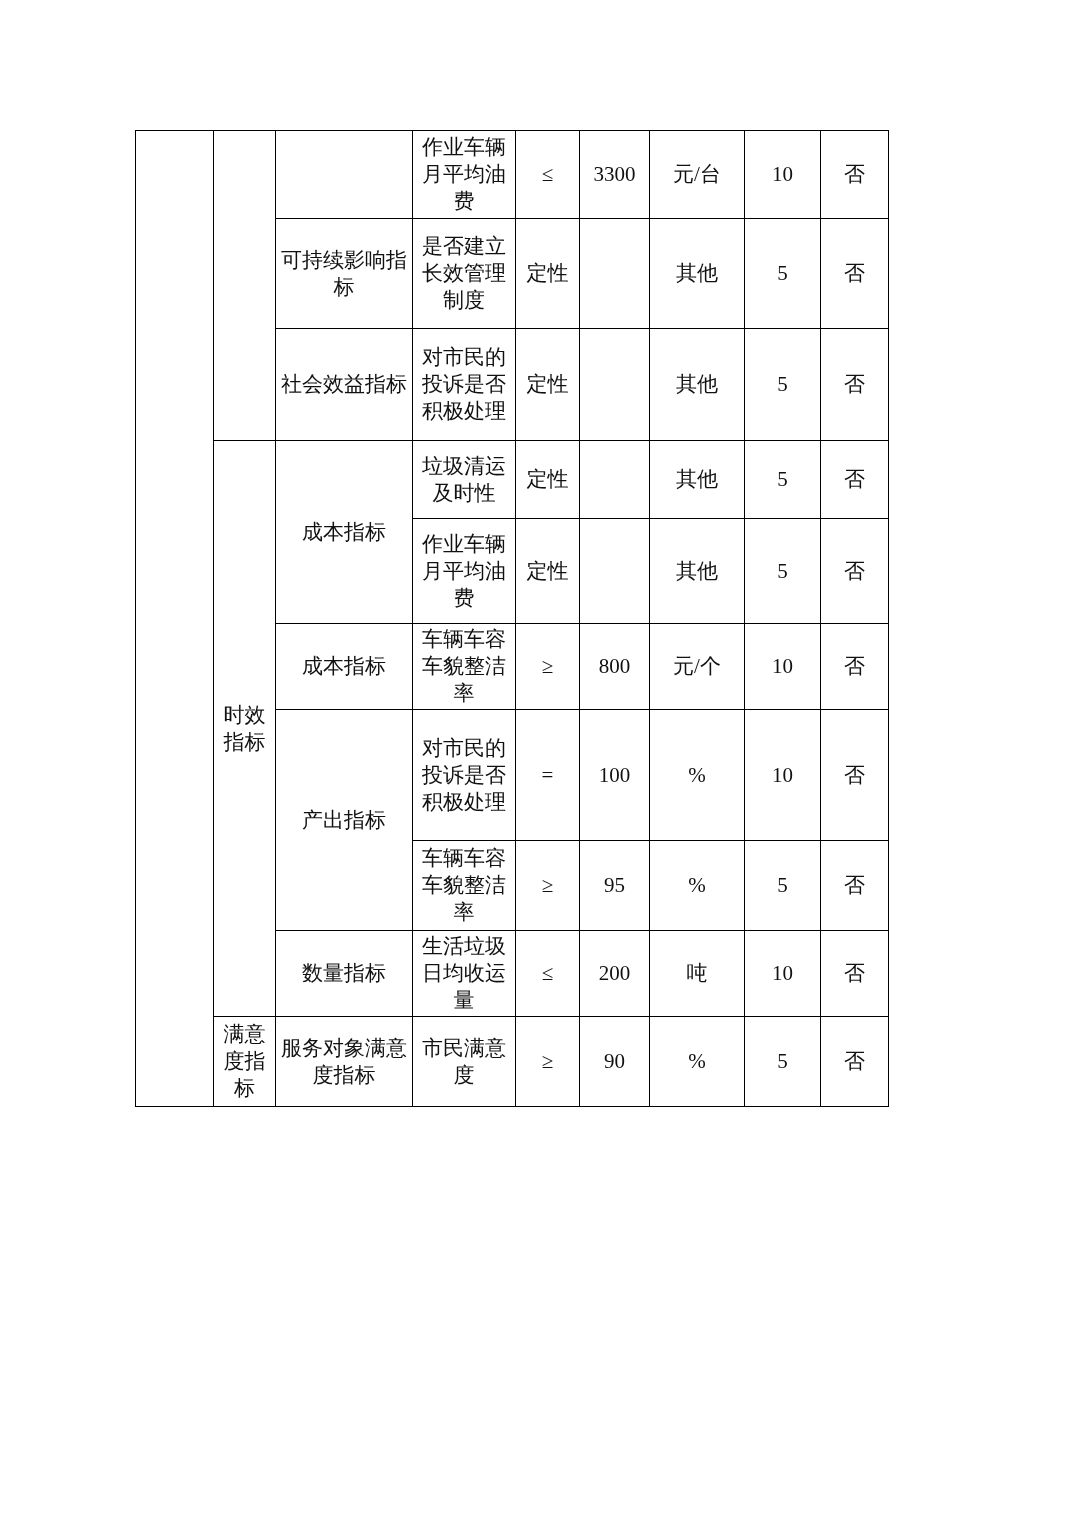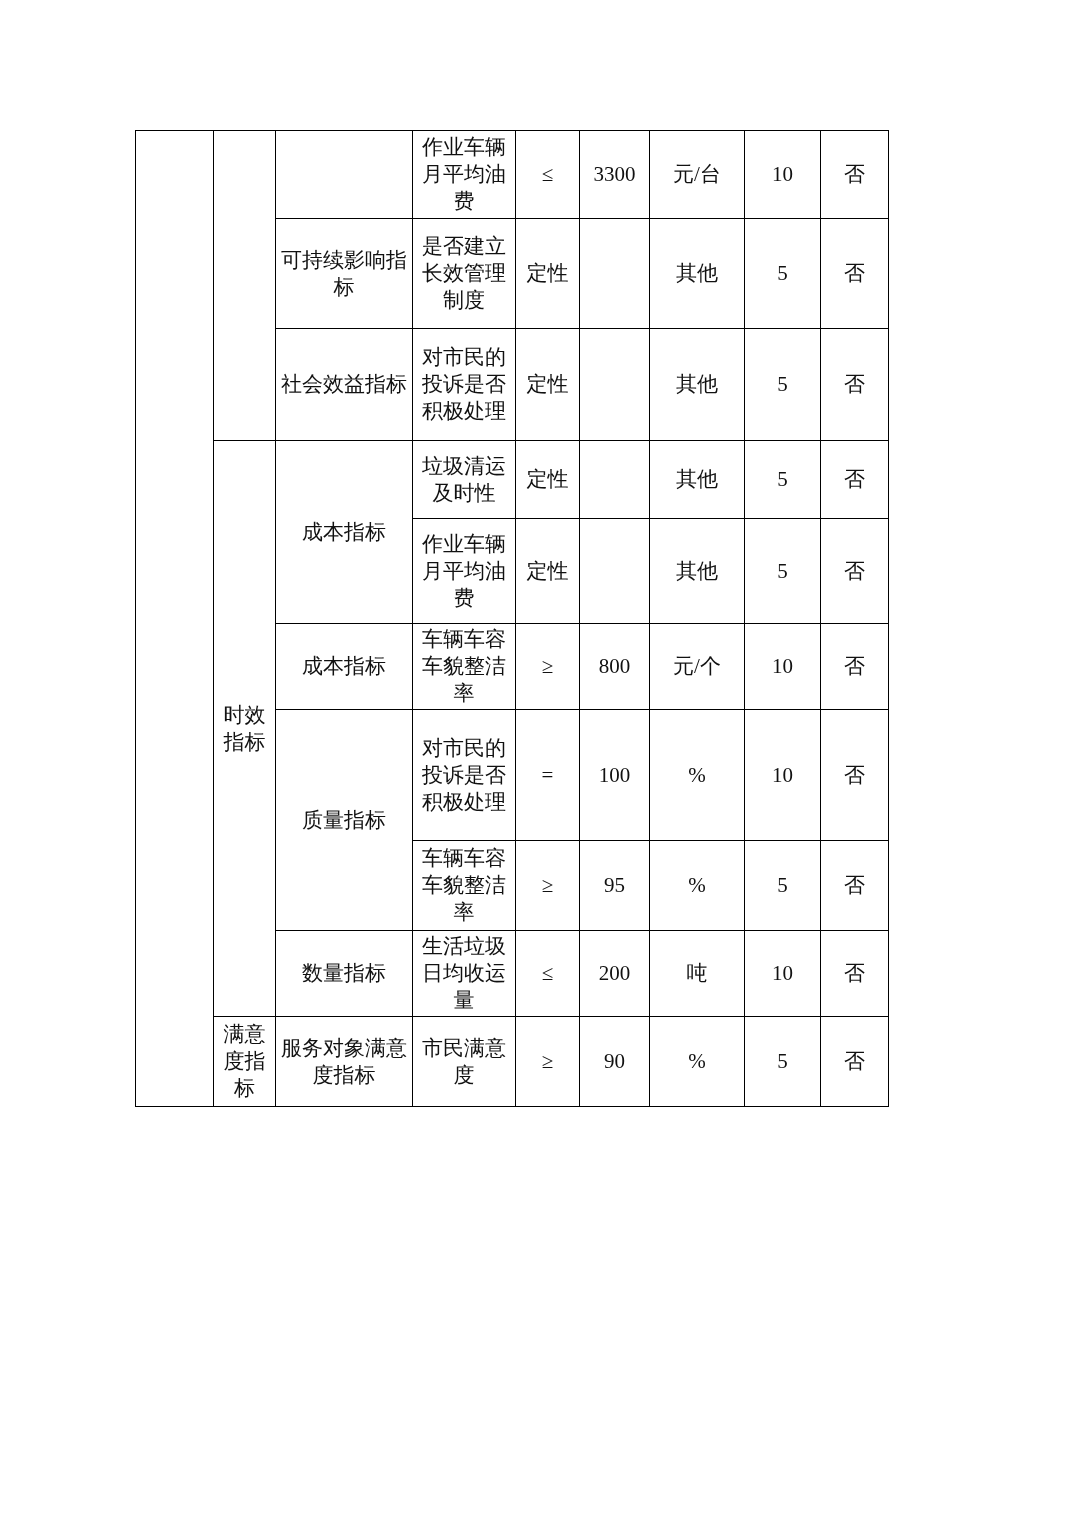--- a/index.html
+++ b/index.html
@@ -115,21 +115,21 @@
         <td>成本指标</td>
         <td>车辆车容车貌整洁率</td>
         <td>≥</td>
         <td>800</td>
         <td>元/个</td>
         <td>10</td>
         <td>否</td>
       </tr>
 
       <tr style="height:131px">
-        <td rowspan="2">质量指标</td>
+        <td rowspan="2">产出指标</td>
         <td>对市民的投诉是否积极处理</td>
         <td>=</td>
         <td>100</td>
         <td>%</td>
         <td>10</td>
         <td>否</td>
       </tr>
 
       <tr style="height:90px">
         <td>车辆车容车貌整洁率</td>

